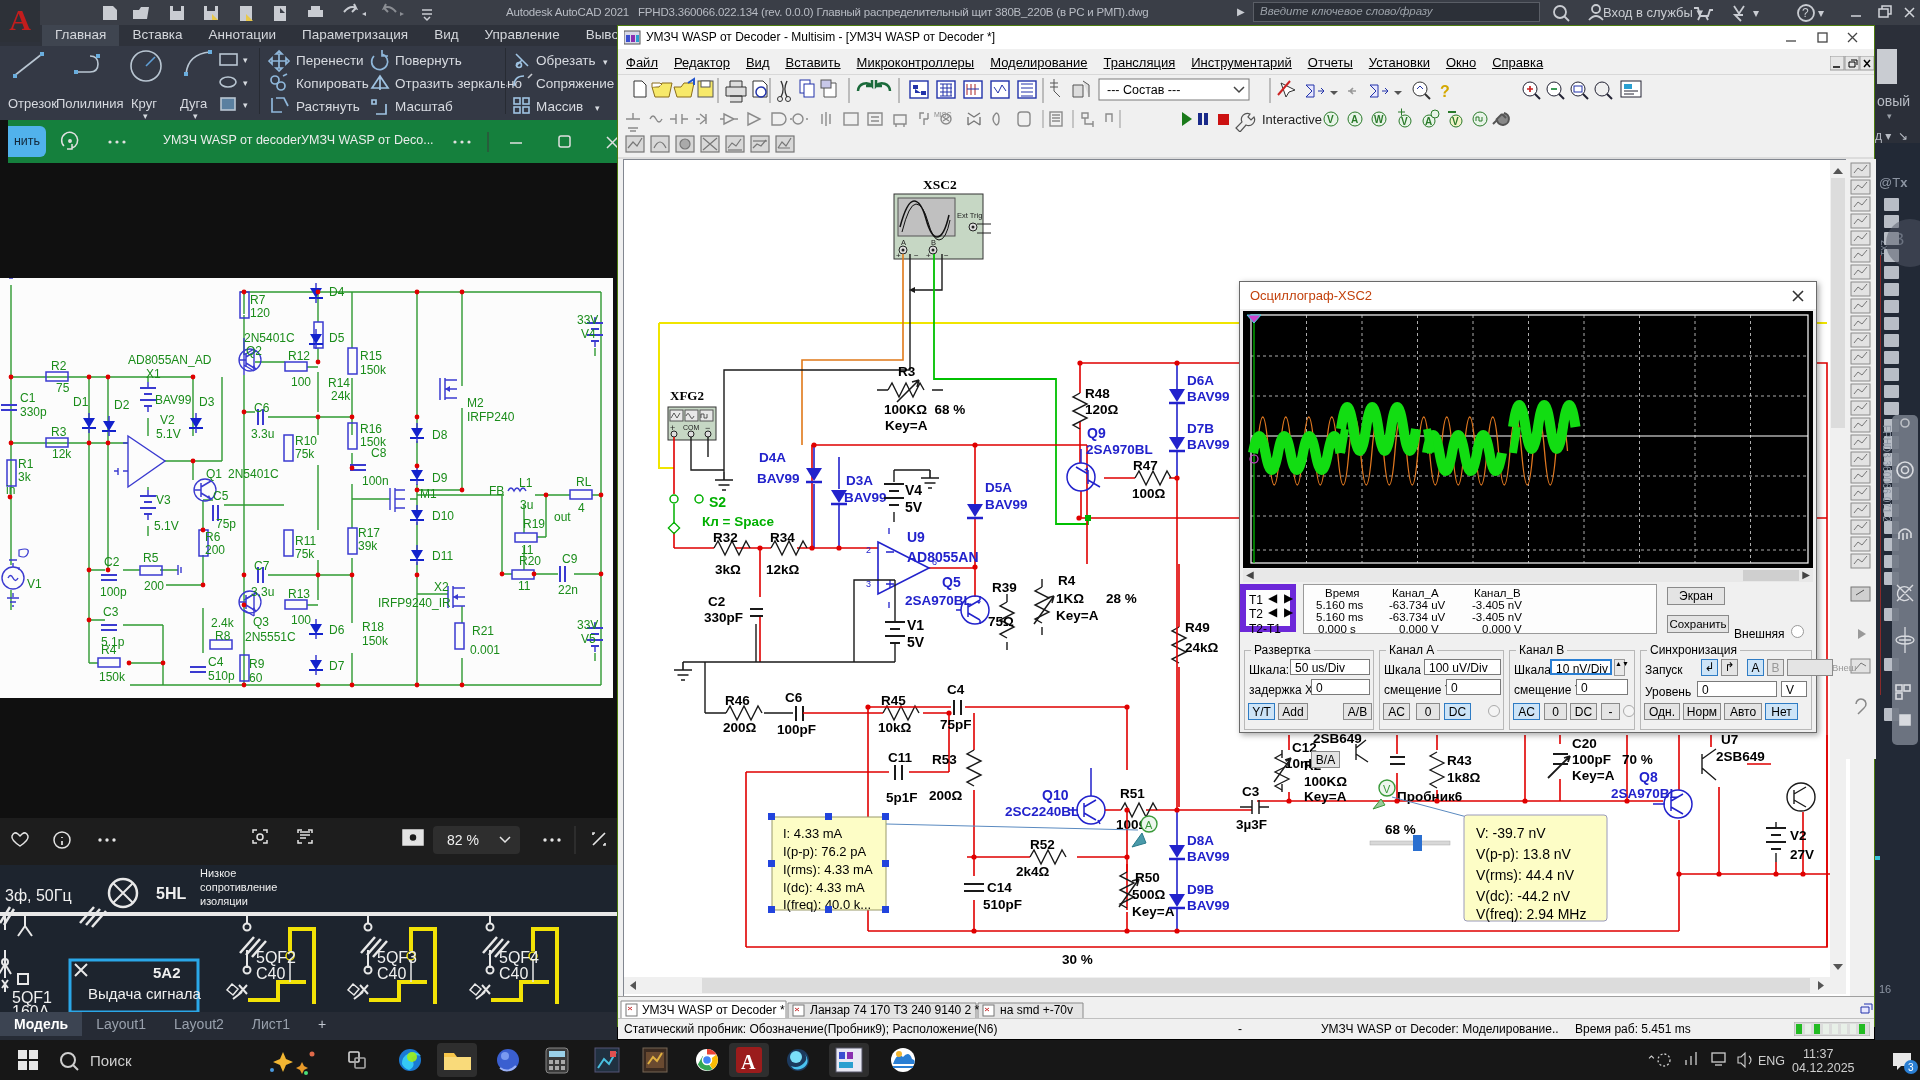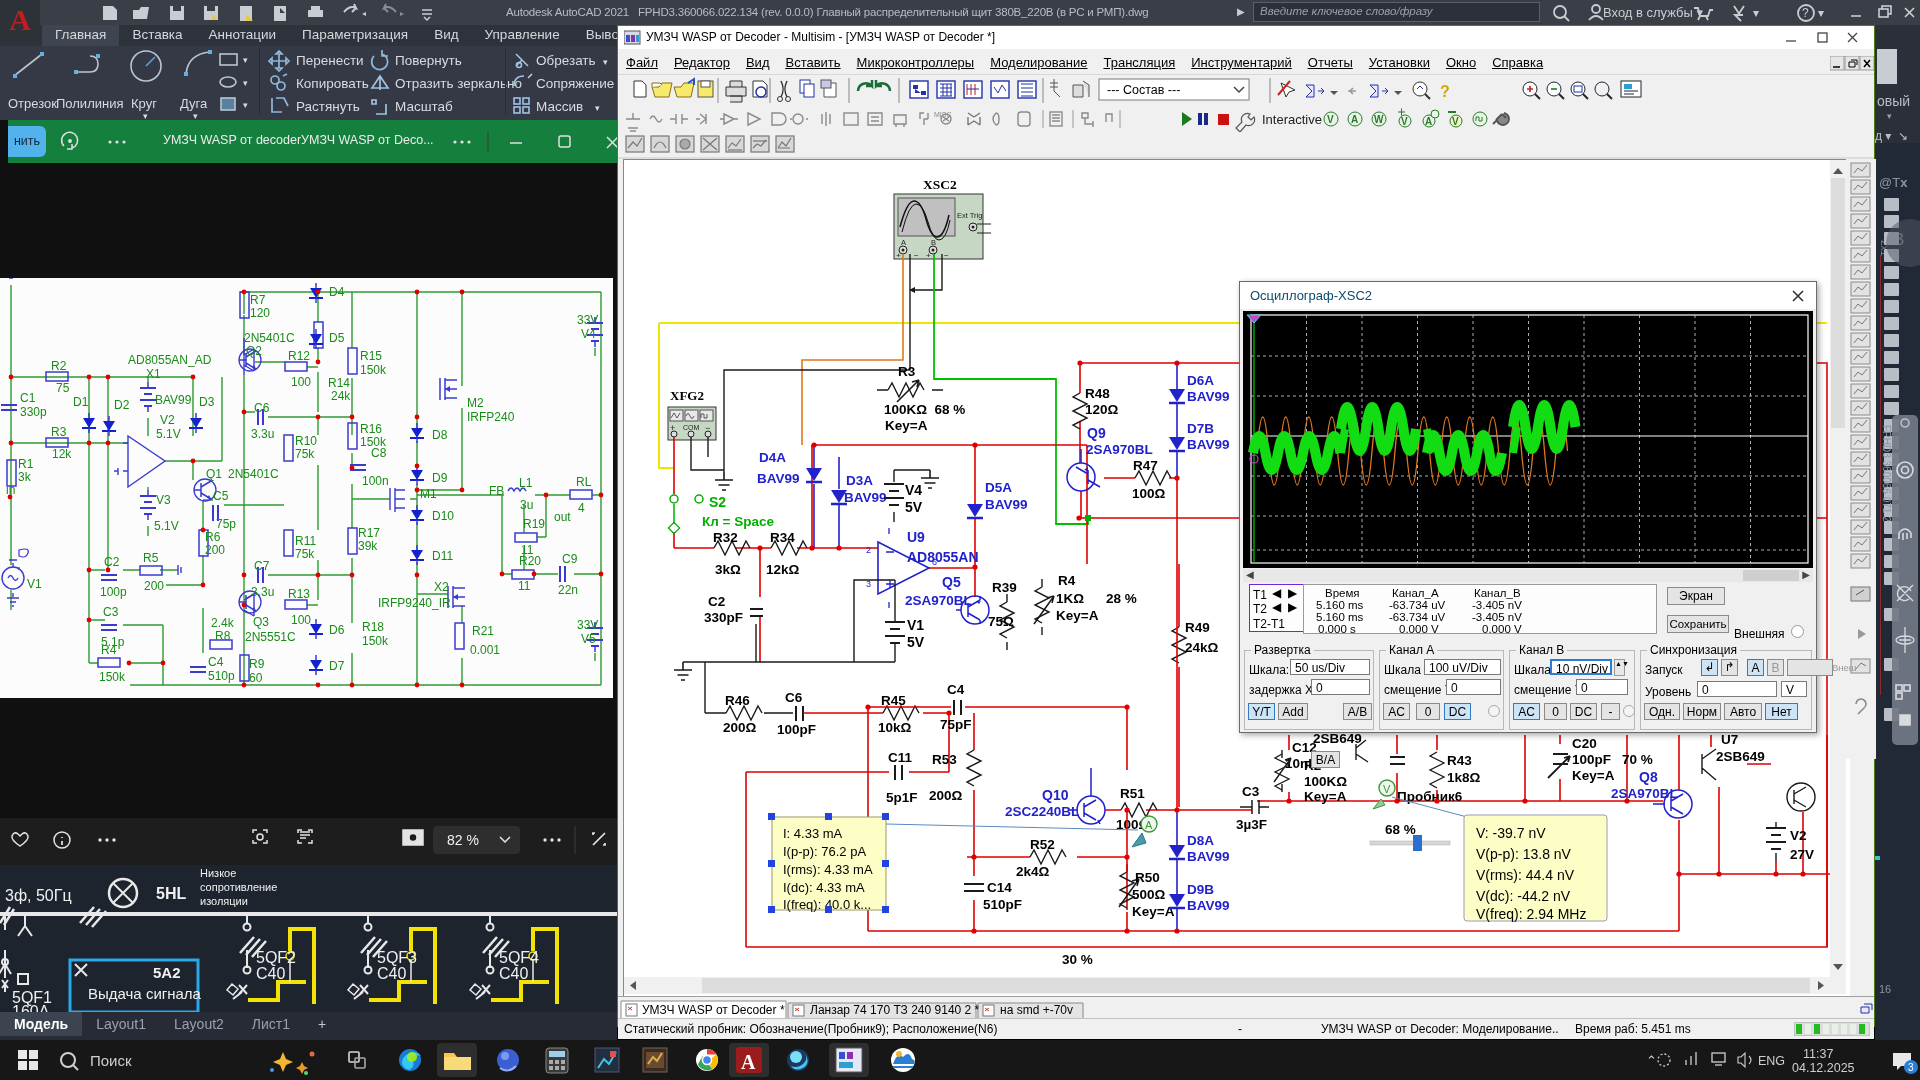--- a/index.html
+++ b/index.html
@@ -34,21 +34,21 @@
 #ms-menu span{display:inline-block;padding:6px 8px;text-decoration:underline;}
 #ms-tb1{left:0;top:49px;width:1256px;height:31px;background:#f0f0f0;}
 #ms-tb2{left:0;top:80px;width:1256px;height:26px;background:#f0f0f0;}
 #ms-tb3{left:0;top:106px;width:1256px;height:27px;background:#f0f0f0;}
 #ms-canvas{left:5px;top:133px;width:1226px;height:837px;background:#ffffff;border:1px solid #828790;}
 #ms-vtools{left:1228px;top:133px;width:30px;height:600px;background:#f0f0f0;}
 #ms-tabs{left:0;top:970px;width:1256px;height:22px;background:#f0f0f0;border-top:1px solid #a0a0a0;font-size:12px;}
 #ms-status{left:0;top:992px;width:1256px;height:21px;background:#f0f0f0;border-top:1px solid #c0c0c0;font-size:12px;color:#000;}
 
 #scope{left:1239px;top:281px;width:578px;height:452px;background:#f0f0f0;border:1px solid #6a6a6a;box-shadow:2px 2px 6px rgba(0,0,0,.35);}
-#scope-title{left:0;top:0;width:576px;height:27px;background:#ffffff;color:#0c4a6e;font-size:13px;}
+#scope-title{left:0;top:0;width:576px;height:27px;background:#ffffff;color:#c2410c;font-size:13px;}
 #scope-screen{left:3px;top:29px;width:570px;height:257px;background:#000;}
 .grp{position:absolute;border:1px solid #b8b8b8;font-size:12px;color:#000;}
 .grp>em{position:absolute;top:-8px;left:6px;background:#f0f0f0;padding:0 3px;font-style:normal;}
 .inp{position:absolute;background:#fff;border:1px solid #7a7a7a;font-size:12px;padding:1px 4px;color:#000;white-space:nowrap;overflow:hidden;}
 .sbtn{position:absolute;background:#e4e4e4;border:1px solid #8a8a8a;font-size:12px;text-align:center;color:#000;}
 .sel{background:#cde4f7;border:1px solid #2f7cc4;}
 
 #taskbar{left:0;top:1040px;width:1920px;height:40px;background:#171717;color:#e0e0e0;}
 </style>
 </head>
@@ -1265,21 +1265,21 @@
  <path d="M184 142 q6.2 -36 12.5 0 q6.2 36 12.5 0 q6.2 -36 12.5 0 q6.2 36 12.5 0 q6.2 -36 12.5 0 q6.2 36 12.5 0" stroke="#12dd12" stroke-width="10" fill="none" stroke-linejoin="round"></path>
  <path d="M270 116 q6.2 -44 12.5 0 q6.2 44 12.5 0 q6.2 -44 12.5 0 q6.2 44 12.5 0 q6.2 -44 12.5 0" stroke="#12dd12" stroke-width="10" fill="none" stroke-linejoin="round"></path>
  <path d="M98 142 l4 -24 M184 118 l4 24 M270 142 l4 -26" stroke="#12dd12" stroke-width="8" fill="none"></path>
 </svg>
 </div>
 <div class="abs" style="left:3px;top:287px;width:570px;height:13px;background:#e8e8e8;">
  <span style="position:absolute;left:3px;top:0px;font-size:10px;color:#444;">◀</span>
  <span style="position:absolute;right:3px;top:0px;font-size:10px;color:#444;">▶</span>
  <div style="position:absolute;left:500px;top:1px;width:56px;height:11px;background:#cfcfcf;"></div>
 </div>
-<div class="abs" style="left:9px;top:302px;width:56px;height:48px;background:#fdfdfd;border:1px solid #6d28d9;font-size:12px;">
+<div class="abs" style="left:0;top:302px;width:56px;height:48px;background:#fdfdfd;border:6px solid #6d28d9;font-size:12px;">
  <span style="position:absolute;left:3px;top:3px;">T1</span>
       <span style="position:absolute;left:22px;top:1px;">◀</span>
       <span style="position:absolute;left:38px;top:1px;">▶</span>
  <span style="position:absolute;left:3px;top:17px;">T2</span>
       <span style="position:absolute;left:22px;top:15px;">◀</span>
       <span style="position:absolute;left:38px;top:15px;">▶</span>
  <span style="position:absolute;left:3px;top:32px;">T2-T1</span>
 </div>
 <div class="abs" style="left:63px;top:302px;width:354px;height:50px;background:#fdfdfd;border:1px solid #9a9a9a;font-size:11.5px;line-height:12px;">
  <span style="position:absolute;left:15px;top:2px;padding-left:6px;">Время</span>

